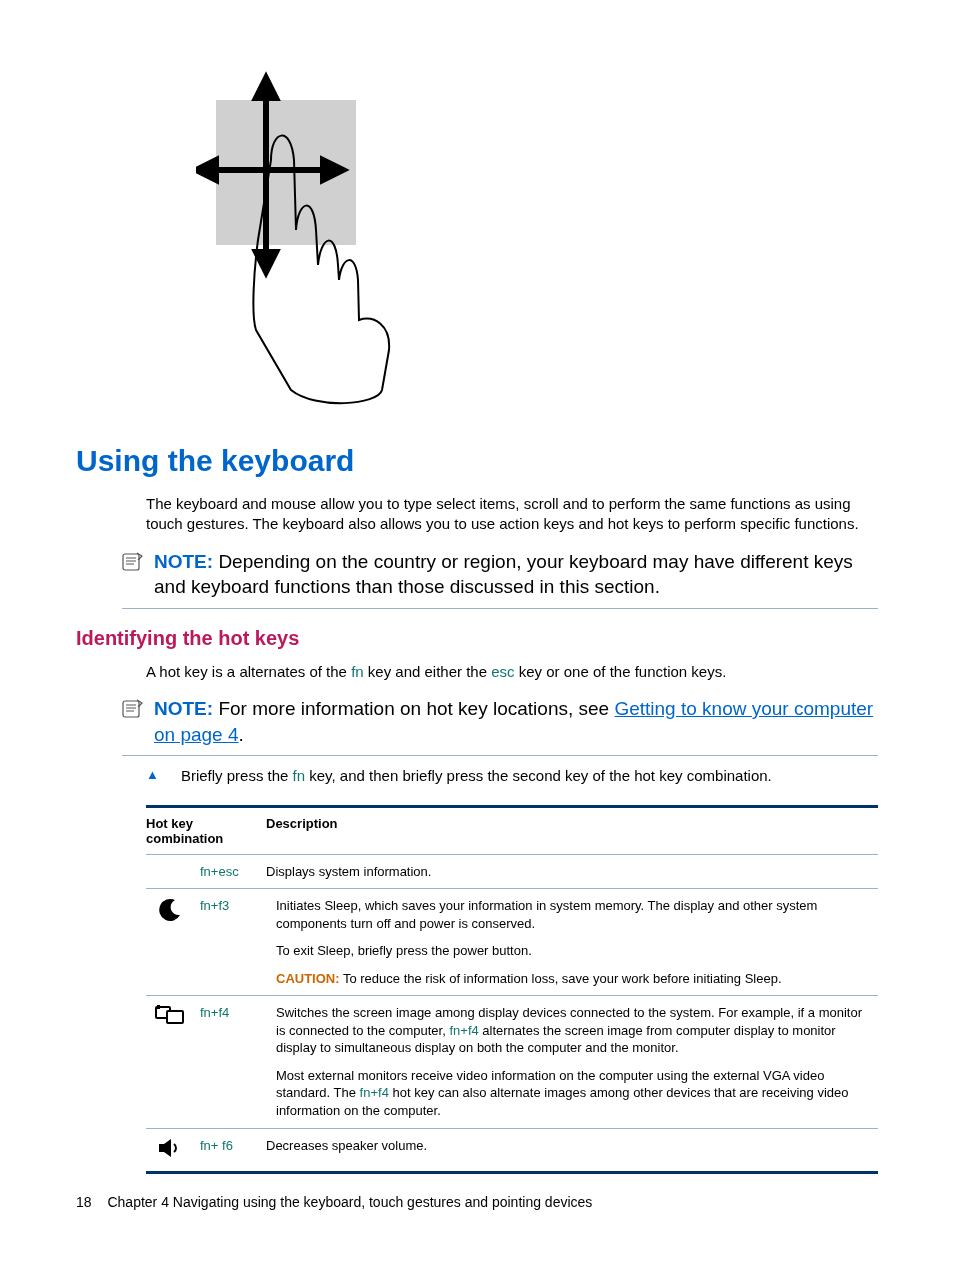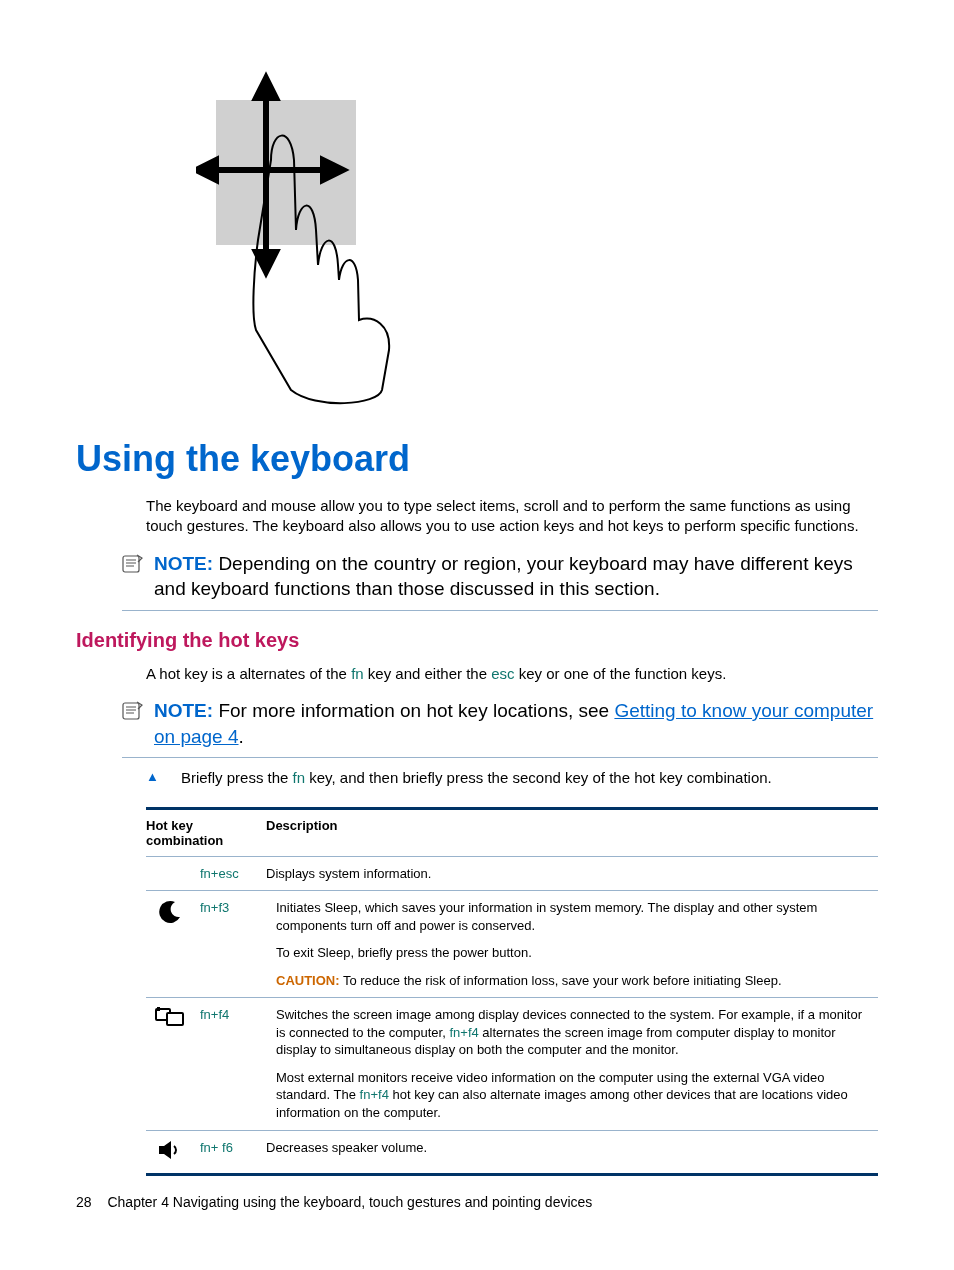--- a/index.html
+++ b/index.html
@@ -20,23 +20,23 @@
   .illustration-wrap {
     margin-left: 120px;
     margin-bottom: 20px;
   }
   .hand-svg {
     width: 230px;
     height: 340px;
   }
   h1.section-heading {
     color: #0066cc;
-    font-size: 36px;
+    font-size: 30px;
     font-weight: bold;
-    margin: 24px 0 16px 0;
+    margin: 30px 0 16px 0;
   }
   h2.subsection-heading {
     color: #be185d;
     font-size: 20px;
     font-weight: bold;
     margin: 18px 0 12px 0;
   }
   .body-para {
     font-size: 15px;
     line-height: 1.35;
@@ -227,35 +227,35 @@
         <td class="icon-cell">
           <svg width="30" height="22" viewBox="0 0 30 22">
             <rect x="1" y="3" width="14" height="11" rx="1" fill="none" stroke="#000" stroke-width="2"></rect>
             <rect x="12" y="7" width="16" height="12" rx="1" fill="#fff" stroke="#000" stroke-width="2"></rect>
             <rect x="2" y="1" width="3" height="4" fill="#000"></rect>
           </svg>
         </td>
         <td class="key-cell"><span class="key-text">fn</span><span class="key-text">+</span><span class="key-text">f4</span></td>
         <td>
           <p><span>Switches the screen image among display devices connected to the system. For example, if a monitor is connected to the computer, </span><span class="key-text">fn</span><span class="key-text">+</span><span class="key-text">f4</span><span> alternates the screen image from computer display to monitor display to simultaneous display on both the computer and the monitor.</span></p>
-          <p><span>Most external monitors receive video information on the computer using the external VGA video standard. The </span><span class="key-text">fn</span><span class="key-text">+</span><span class="key-text">f4</span><span> hot key can also alternate images among other devices that are locations video information on the computer.</span></p>
+          <p><span>Most external monitors receive video information on the computer using the external VGA video standard. The </span><span class="key-text">fn</span><span class="key-text">+</span><span class="key-text">f4</span><span> hot key can also alternate images among other devices that are receiving video information on the computer.</span></p>
         </td>
       </tr>
 
       <tr>
         <td class="icon-cell">
           <svg width="26" height="22" viewBox="0 0 26 22">
             <path d="M2 7 H7 L14 2 V20 L7 15 H2 Z" fill="#000"></path>
             <path d="M17 7 A5 5 0 0 1 17 15" fill="none" stroke="#000" stroke-width="2"></path>
           </svg>
         </td>
         <td class="key-cell"><span class="key-text">fn</span><span class="key-text">+ </span><span class="key-text">f6</span></td>
         <td>Decreases speaker volume.</td>
       </tr>
     </tbody>
   </table>
 
 </div>
 
 <div class="footer-line">
-  <span class="pgnum">28</span>
+  <span class="pgnum">18</span>
   <span>Chapter 4   Navigating using the keyboard, touch gestures and pointing devices</span>
 </div>
 
 </body></html>

